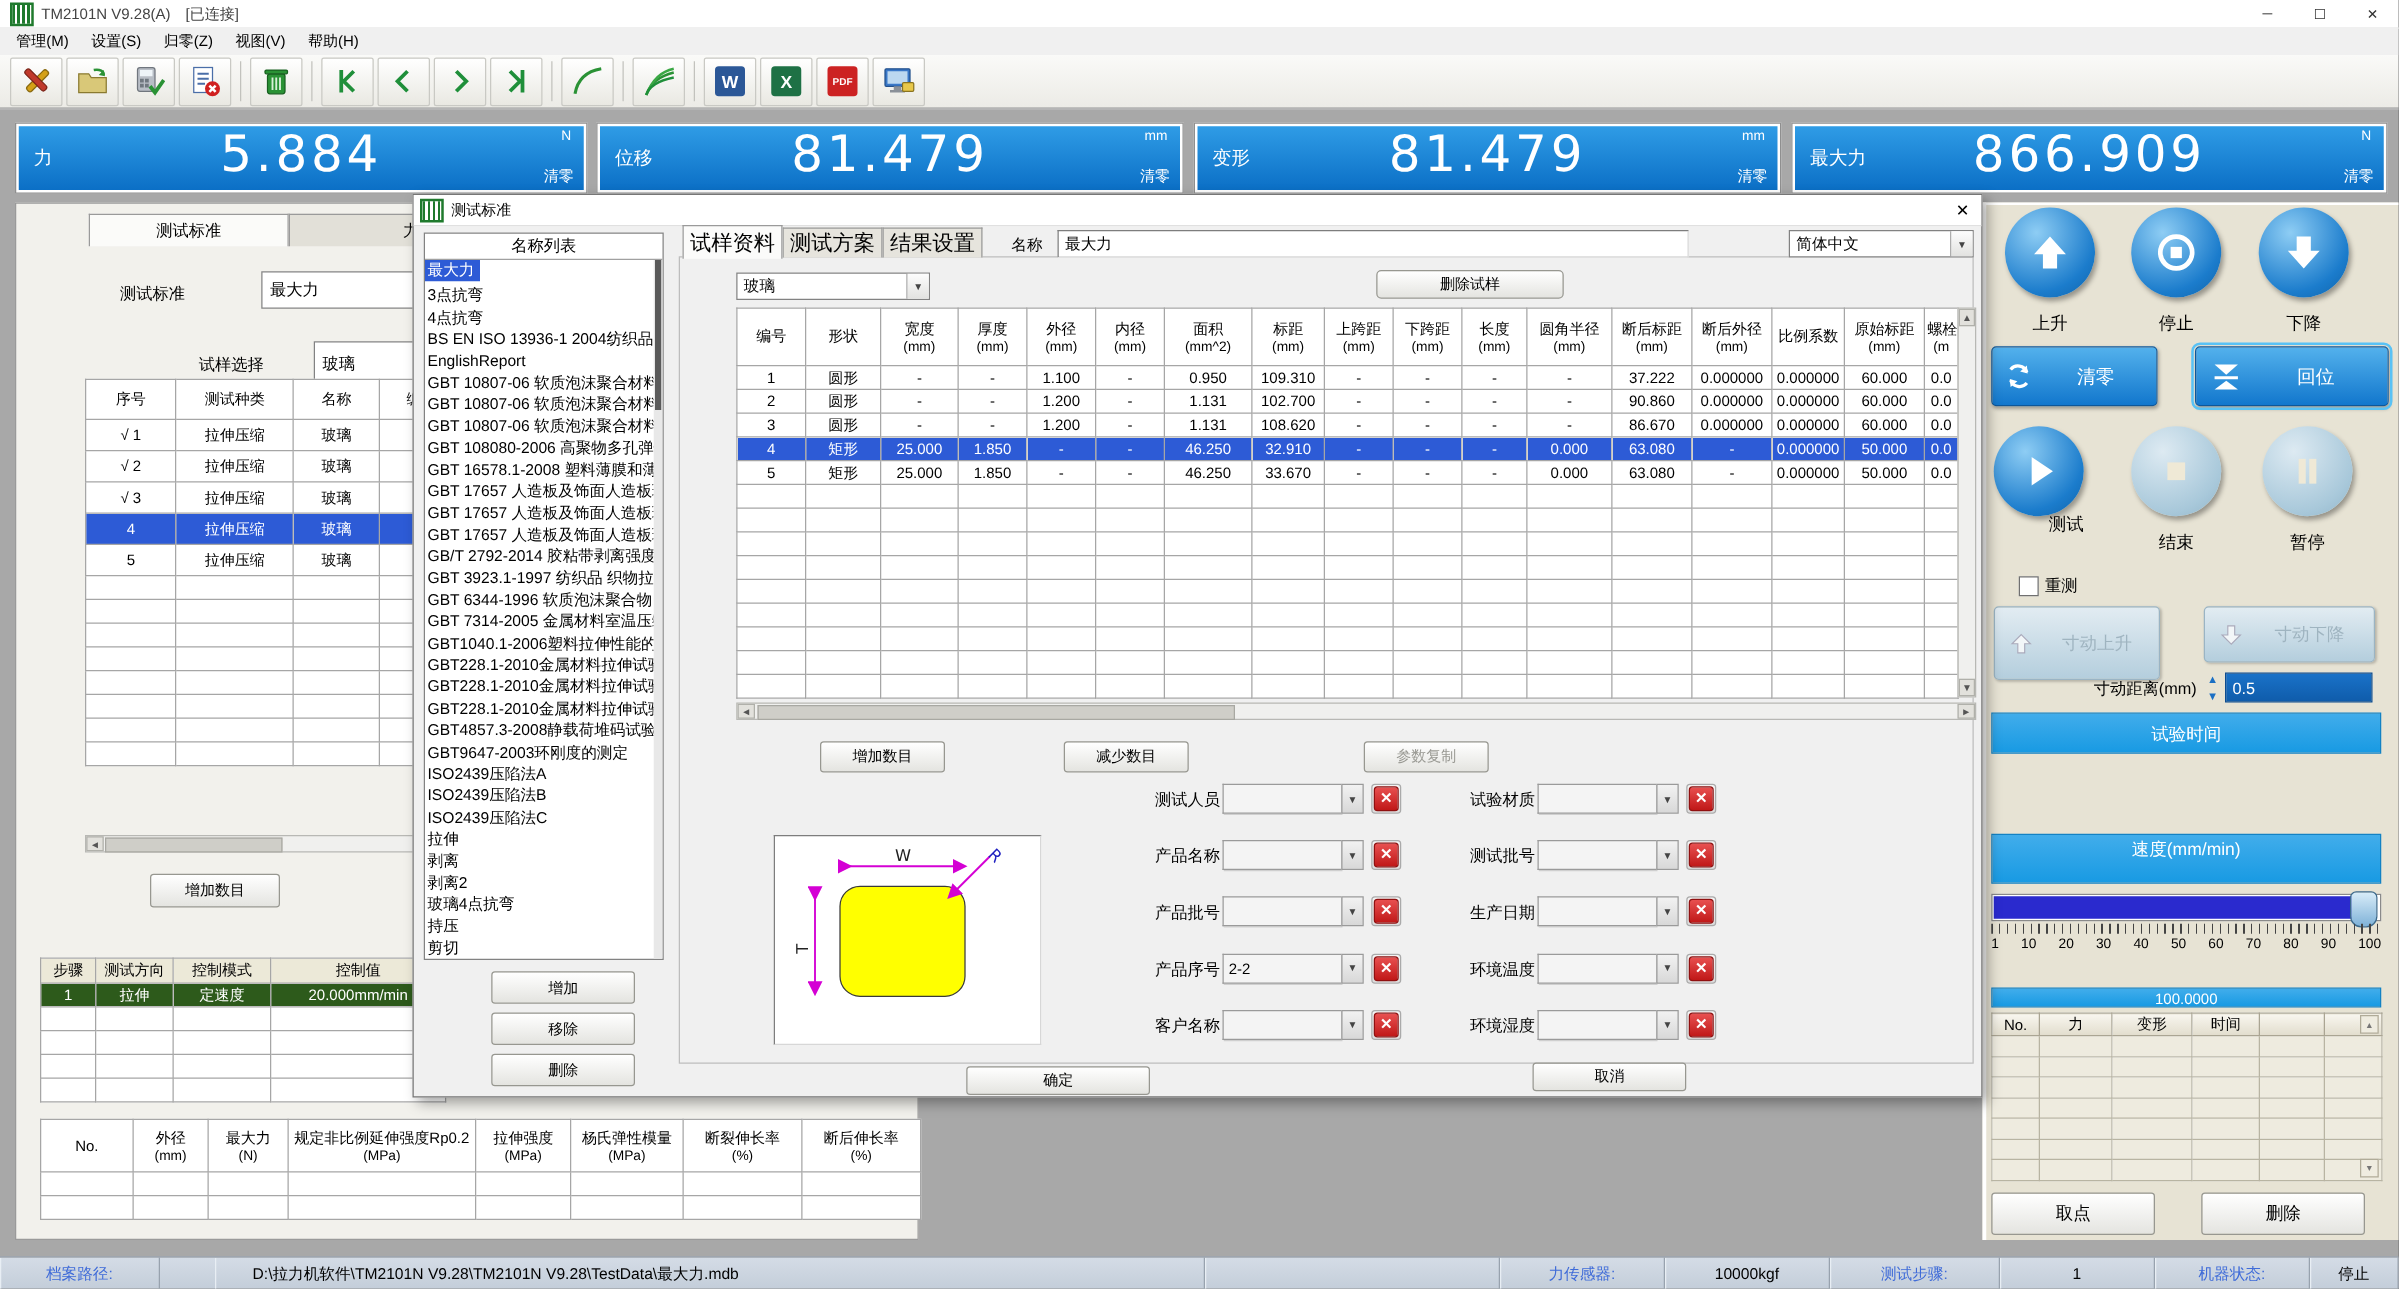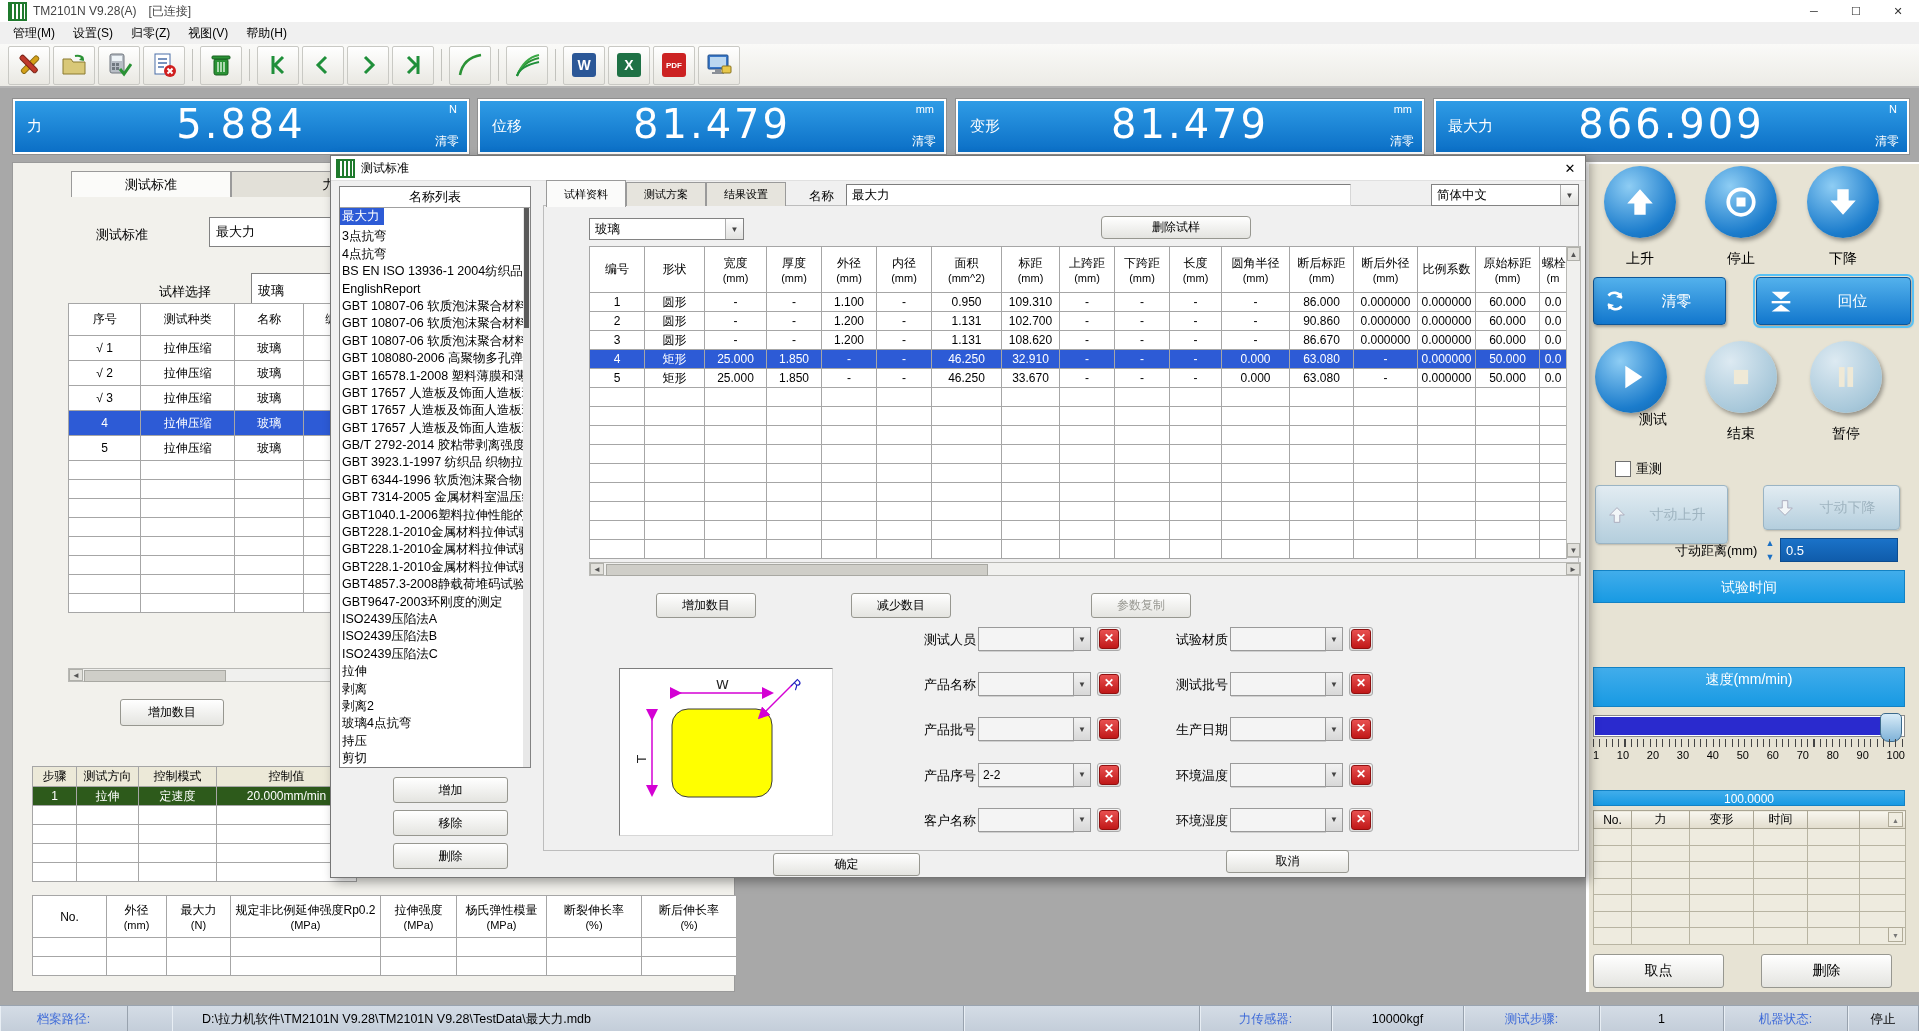--- a/index.html
+++ b/index.html
@@ -50,21 +50,21 @@
   .dialog{position:absolute;left:330px;top:155px;width:1256px;height:723px;background:#f0f0f0;border:1px solid #767676;box-shadow:4px 4px 10px rgba(0,0,0,.35);box-sizing:border-box;z-index:10;}
   .dlg-title{height:24px;background:#fff;display:flex;align-items:center;font-size:12px;border-bottom:1px solid #e0e0e0;}
   .dlg-close{margin-left:auto;width:30px;height:24px;display:flex;align-items:center;justify-content:center;font-size:13px;cursor:pointer;}
   .std-list{position:absolute;left:8px;top:30px;width:192px;height:582px;background:#fff;border:1px solid #828282;box-sizing:border-box;overflow:hidden;}
   .std-hdr{height:20px;text-align:center;border-bottom:1px solid #a0a0a0;font-size:13px;line-height:20px;}
   .std-items{position:absolute;top:21px;left:0;right:7px;bottom:0;overflow:hidden;}
   .std-item{height:17.4px;line-height:17.4px;font-size:12.5px;padding-left:2px;white-space:nowrap;overflow:hidden;cursor:pointer;}
   .std-item.selected{background:#2d5bd6;color:#fff;display:inline-block;min-width:0;padding-right:4px;}
   .std-scroll{position:absolute;top:21px;right:0;width:7px;bottom:0;background:#e8e8e8;}
   .std-scroll .thumb{position:absolute;top:0;left:1px;width:5px;height:120px;background:#5a5a5a;}
-  .dlg-tab{position:absolute;top:26px;height:24px;display:flex;align-items:center;justify-content:center;font-size:11px;border:1px solid #9a9a9a;border-bottom:none;background:#e6e4dd;box-sizing:border-box;cursor:pointer;}
+  .dlg-tab{position:absolute;top:26px;height:24px;display:flex;align-items:center;justify-content:center;font-size:17px;border:1px solid #9a9a9a;border-bottom:none;background:#e6e4dd;box-sizing:border-box;cursor:pointer;}
   .dlg-tab.active{background:#fbfbfa;height:27px;top:24px;z-index:2;}
   .dlg-frame{position:absolute;left:212px;top:49px;width:1036px;height:646px;border:1px solid #bdbdbd;background:#f0f0f0;box-sizing:border-box;}
   .combo{position:absolute;background:#fff;border:1px solid #828282;box-sizing:border-box;display:flex;align-items:center;padding-left:5px;font-size:12.5px;}
   .combo .arrow-btn{margin-left:auto;width:17px;align-self:stretch;background:linear-gradient(#fdfdfd,#e2e2e0);border-left:1px solid #adadad;display:flex;align-items:center;justify-content:center;font-size:8px;color:#444;}
   .vscroll{position:absolute;width:15px;background:#f0f0ee;border:1px solid #b8b8b4;box-sizing:border-box;}
   .vscroll .arrow{position:absolute;left:0;width:13px;height:14px;background:#e2e1dc;border:1px solid #b0b0aa;font-size:8px;line-height:14px;text-align:center;color:#555;box-sizing:border-box;}
   .fld-row{height:45.2px;position:relative;}
   .fld-label{position:absolute;right:185px;top:5px;width:120px;text-align:right;font-size:13px;}
   .fld-input{position:absolute;right:88px;top:1px;width:95px;height:24px;background:#f4f4f4;border:1px solid #9a9a9a;border-right:none;box-sizing:border-box;font-size:12px;display:flex;align-items:center;padding-left:4px;box-shadow:1px 1px 0 #cfcfcf;}
   .fld-drop{position:absolute;right:70px;top:1px;width:18px;height:24px;background:linear-gradient(#f2f2f2,#d8d8d8);border:1px solid #9a9a9a;box-sizing:border-box;display:flex;align-items:center;justify-content:center;font-size:8px;color:#444;}
@@ -844,21 +844,21 @@
             <td>-</td>
             <td>-</td>
             <td>1.100</td>
             <td>-</td>
             <td>0.950</td>
             <td>109.310</td>
             <td>-</td>
             <td>-</td>
             <td>-</td>
             <td>-</td>
-            <td>86.000</td>
+            <td>37.222</td>
             <td>0.000000</td>
             <td>0.000000</td>
             <td>60.000</td>
             <td>0.0</td>
           </tr>
 
           <tr>
             <td>2</td>
             <td>圆形</td>
             <td>-</td>

